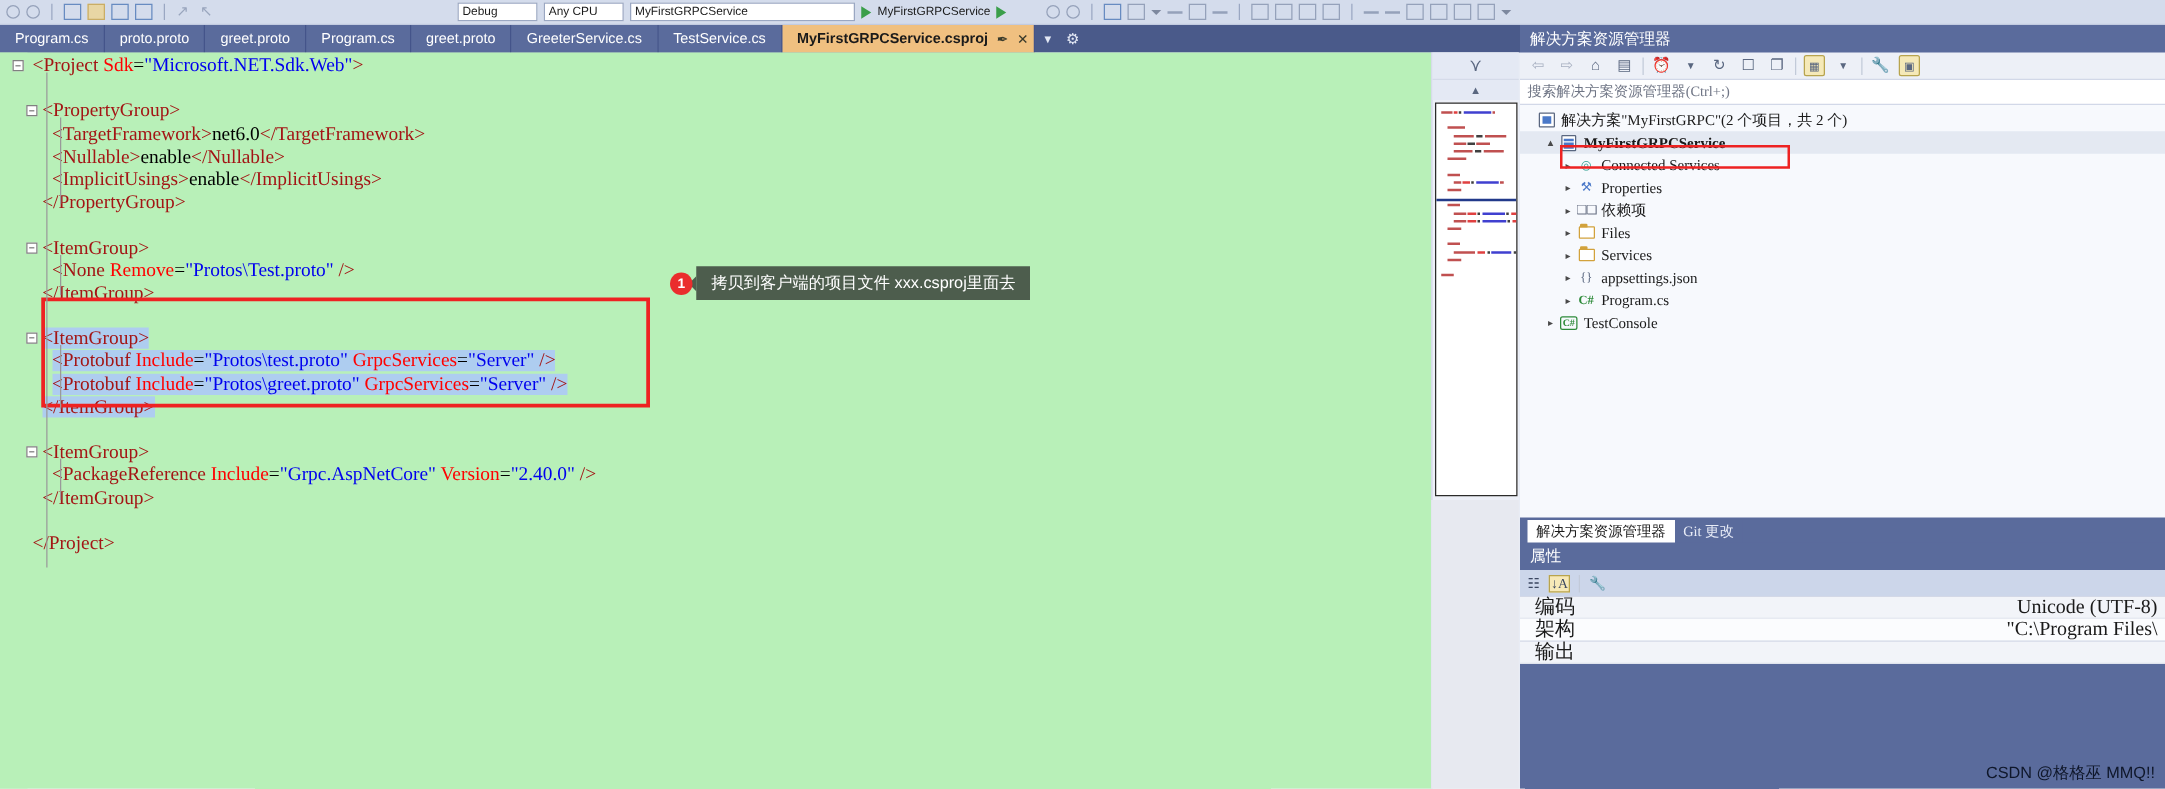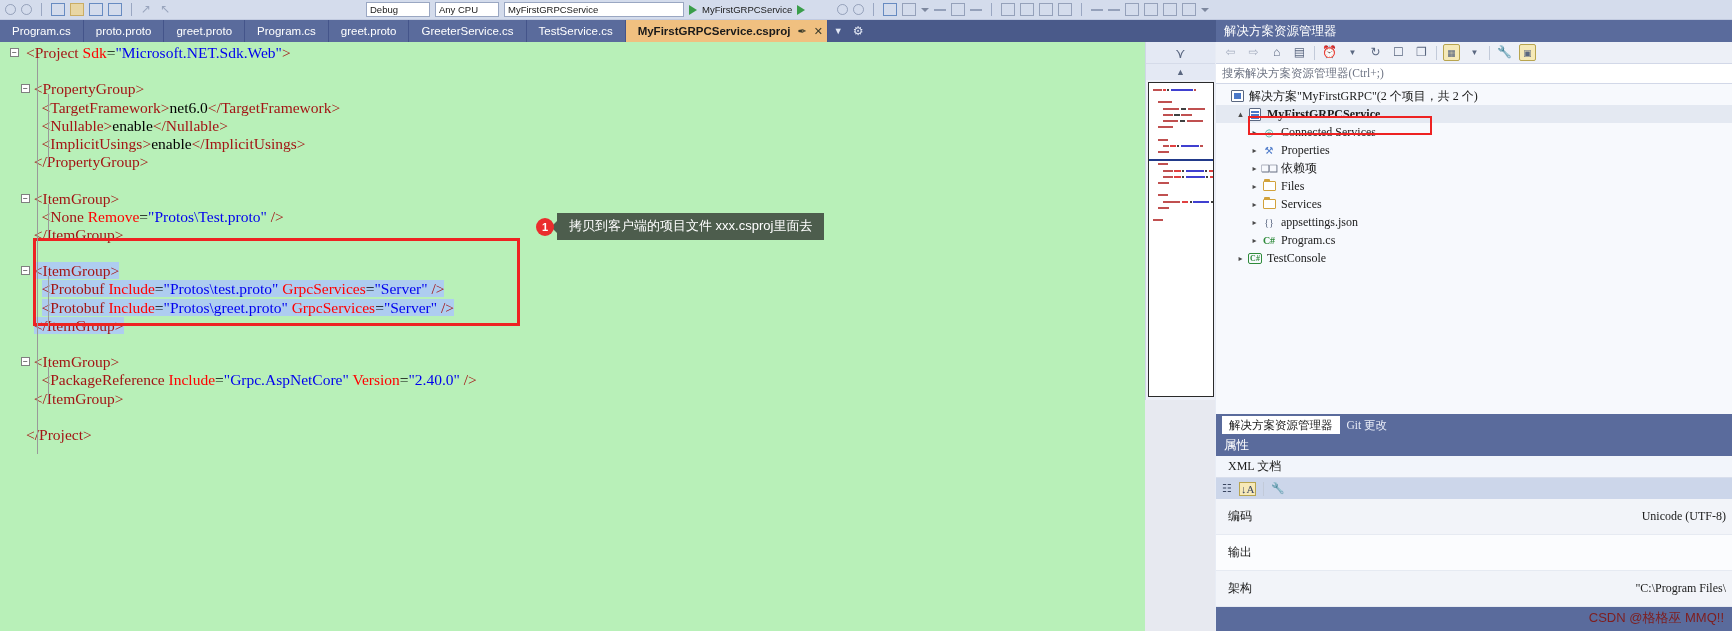--- a/index.html
+++ b/index.html
@@ -320,32 +320,32 @@
     display:flex; align-items:center; padding-left:12px;
     font-size:12px; color:#1a1a1a;
   }
   .props-toolbar {
     height: 21px; background:#ccd6ea;
     display:flex; align-items:center; gap:7px; padding:0 6px;
   }
   .pt-ico { font-size:11px; color:#3a4660; display:flex; align-items:center;}
   .pt-ico.sel { border:1px solid #b8a44e; background:#f7e9b8; padding:0 1px;}
   .prow {
-    height: 36px; display:flex; align-items:center;
-    font-size:12px; color:#1a1a1a;
+    height: 18px; display:flex; align-items:center;
+    font-size:16px; color:#1a1a1a;
     border-bottom: 1px solid #e6eaf2;
     background: #fbfcfe;
   }
   .prow:nth-child(odd){ background:#f2f4f9; }
   .prow .pk { width: 120px; padding-left: 12px; }
   .prow .pv { flex:1; text-align:right; padding-right:6px; color:#1a1a1a; }
 
   .watermark {
     position: absolute; right: 8px; bottom: 4px;
-    font-size: 13px; color: #7f1d1d;
+    font-size: 13px; color: #0f172a;
     white-space: nowrap;
     z-index: 50;
   }
   .editor-bottom-strip {
     position:absolute; left:1145px; top:400px; width:70px; height:231px;
     background:#e7e9f0;
   }
 </style>
 </head>
 <body>
@@ -595,37 +595,36 @@
         </div>
       <div class="se-redbox" style="left:32px; top:32px; width:184px; height:19px;"></div>
     </div>
 
     <div class="dock-tabs">
       <div class="dock-tab">解决方案资源管理器</div>
       <div class="dock-tab inactive">Git 更改</div>
     </div>
 
     <div class="props-title">属性</div>
-    <div class="props-head">XML 文档</div>
     <div class="props-toolbar">
       <span class="pt-ico">☷</span>
       <span class="pt-ico sel">↓A</span>
       <span class="se-sep"></span>
       <span class="pt-ico">🔧</span>
     </div>
     <div id="proprows">
         <div class="prow">
           <span class="pk">编码</span>
           <span class="pv">Unicode (UTF-8)</span>
         </div>
         <div class="prow">
+          <span class="pk">架构</span>
+          <span class="pv">"C:\Program Files\</span>
+        </div>
+        <div class="prow">
           <span class="pk">输出</span>
           <span class="pv"></span>
         </div>
-        <div class="prow">
-          <span class="pk">架构</span>
-          <span class="pv">"C:\Program Files\</span>
-        </div>
       </div>
   </div>
 
   <div class="watermark">CSDN @格格巫  MMQ!!</div>
 </div>
 
 </body></html>

